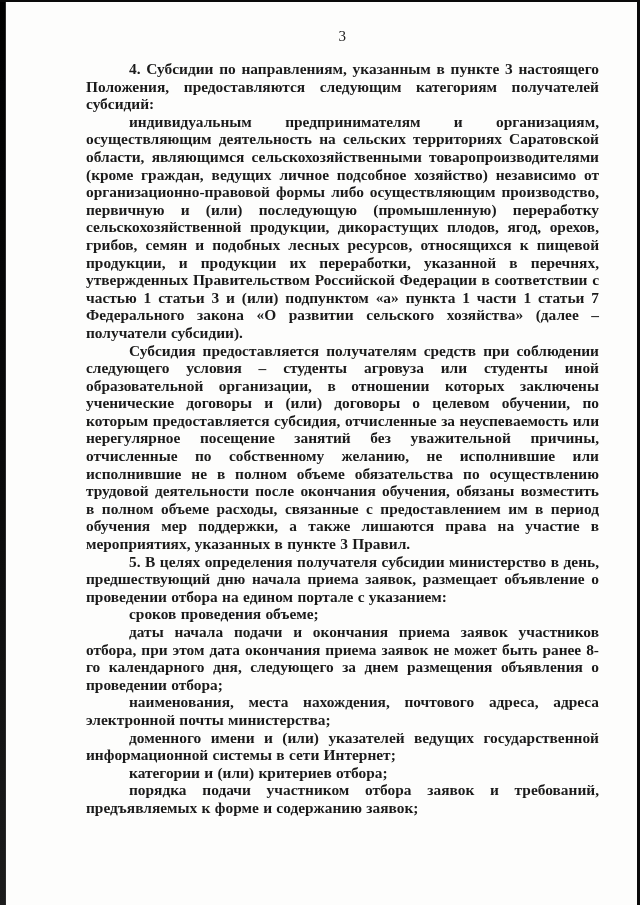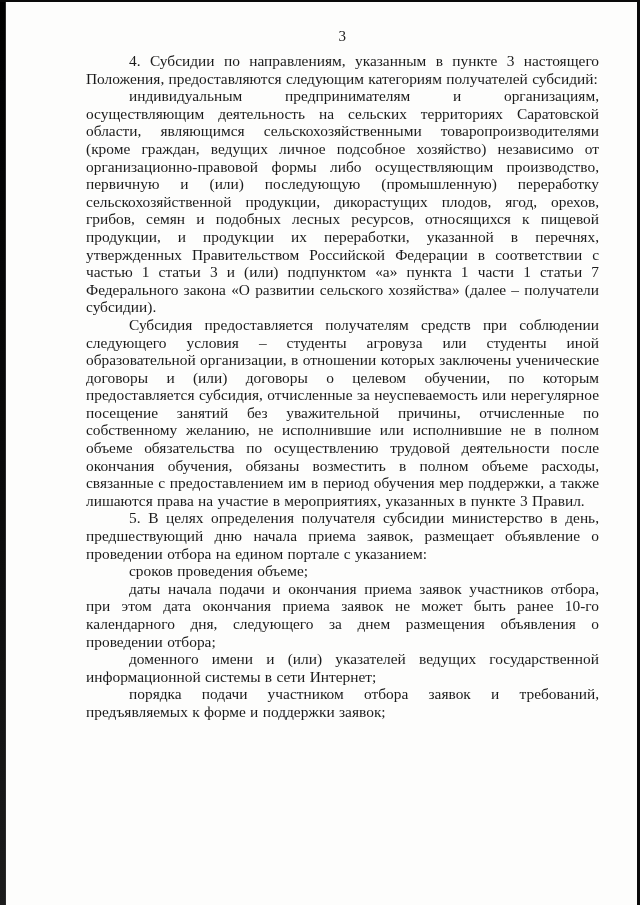--- a/index.html
+++ b/index.html
@@ -27,28 +27,29 @@
     position: absolute;
     top: 28px;
     left: 86px;
     width: 513px;
     text-align: center;
     font-size: 15px;
     letter-spacing: 0.5px;
   }
   .text-block {
     position: absolute;
-    top: 52px;
+    top: 60px;
     left: 86px;
     width: 513px;
     font-size: 15.4px;
     line-height: 17.6px;
     text-align: justify;
     text-justify: inter-word;
     word-spacing: 0.5px;
+    font-weight: bold;
   }
   .para {
     margin: 0;
     padding: 0;
     text-indent: 43px;
   }
 </style>
 </head>
 <body>
 
@@ -57,16 +58,18 @@
 <div class="edge edge-right"></div>
 
 <div class="page-number">3</div>
 
 <div class="text-block">
   <p class="para">4. Субсидии по направлениям, указанным в пункте 3 настоящего Положения, предоставляются следующим категориям получателей субсидий:</p>
   <p class="para">индивидуальным предпринимателям и организациям, осуществляющим деятельность на сельских территориях Саратовской области, являющимся сельскохозяйственными товаропроизводителями (кроме граждан, ведущих личное подсобное хозяйство) независимо от организационно-правовой формы либо осуществляющим производство, первичную и (или) последующую (промышленную) переработку сельскохозяйственной продукции, дикорастущих плодов, ягод, орехов, грибов, семян и подобных лесных ресурсов, относящихся к пищевой продукции, и продукции их переработки, указанной в перечнях, утвержденных Правительством Российской Федерации в соответствии с частью 1 статьи 3 и (или) подпунктом «а» пункта 1 части 1 статьи 7 Федерального закона «О развитии сельского хозяйства» (далее – получатели субсидии).</p>
   <p class="para">Субсидия предоставляется получателям средств при соблюдении следующего условия – студенты агровуза или студенты иной образовательной организации, в отношении которых заключены ученические договоры и (или) договоры о целевом обучении, по которым предоставляется субсидия, отчисленные за неуспеваемость или нерегулярное посещение занятий без уважительной причины, отчисленные по собственному желанию, не исполнившие или исполнившие не в полном объеме обязательства по осуществлению трудовой деятельности после окончания обучения, обязаны возместить в полном объеме расходы, связанные с предоставлением им в период обучения мер поддержки, а также лишаются права на участие в мероприятиях, указанных в пункте 3 Правил.</p>
   <p class="para">5. В целях определения получателя субсидии министерство в день, предшествующий дню начала приема заявок, размещает объявление о проведении отбора на едином портале с указанием:</p>
   <p class="para">сроков проведения объеме;</p>
-  <p class="para">даты начала подачи и окончания приема заявок участников отбора, при этом дата окончания приема заявок не может быть ранее 10-го календарного дня, следующего за днем размещения объявления о проведении отбора;</p>
+  <p class="para">даты начала подачи и окончания приема заявок участников отбора, при этом дата окончания приема заявок не может быть ранее 8-го календарного дня, следующего за днем размещения объявления о проведении отбора;</p>
+  <p class="para">наименования, места нахождения, почтового адреса, адреса электронной почты министерства;</p>
   <p class="para">доменного имени и (или) указателей ведущих государственной информационной системы в сети Интернет;</p>
-  <p class="para">порядка подачи участником отбора заявок и требований, предъявляемых к форме и поддержки заявок;</p>
+  <p class="para">категории и (или) критериев отбора;</p>
+  <p class="para">порядка подачи участником отбора заявок и требований, предъявляемых к форме и содержанию заявок;</p>
 </div>
 
 </body></html>

